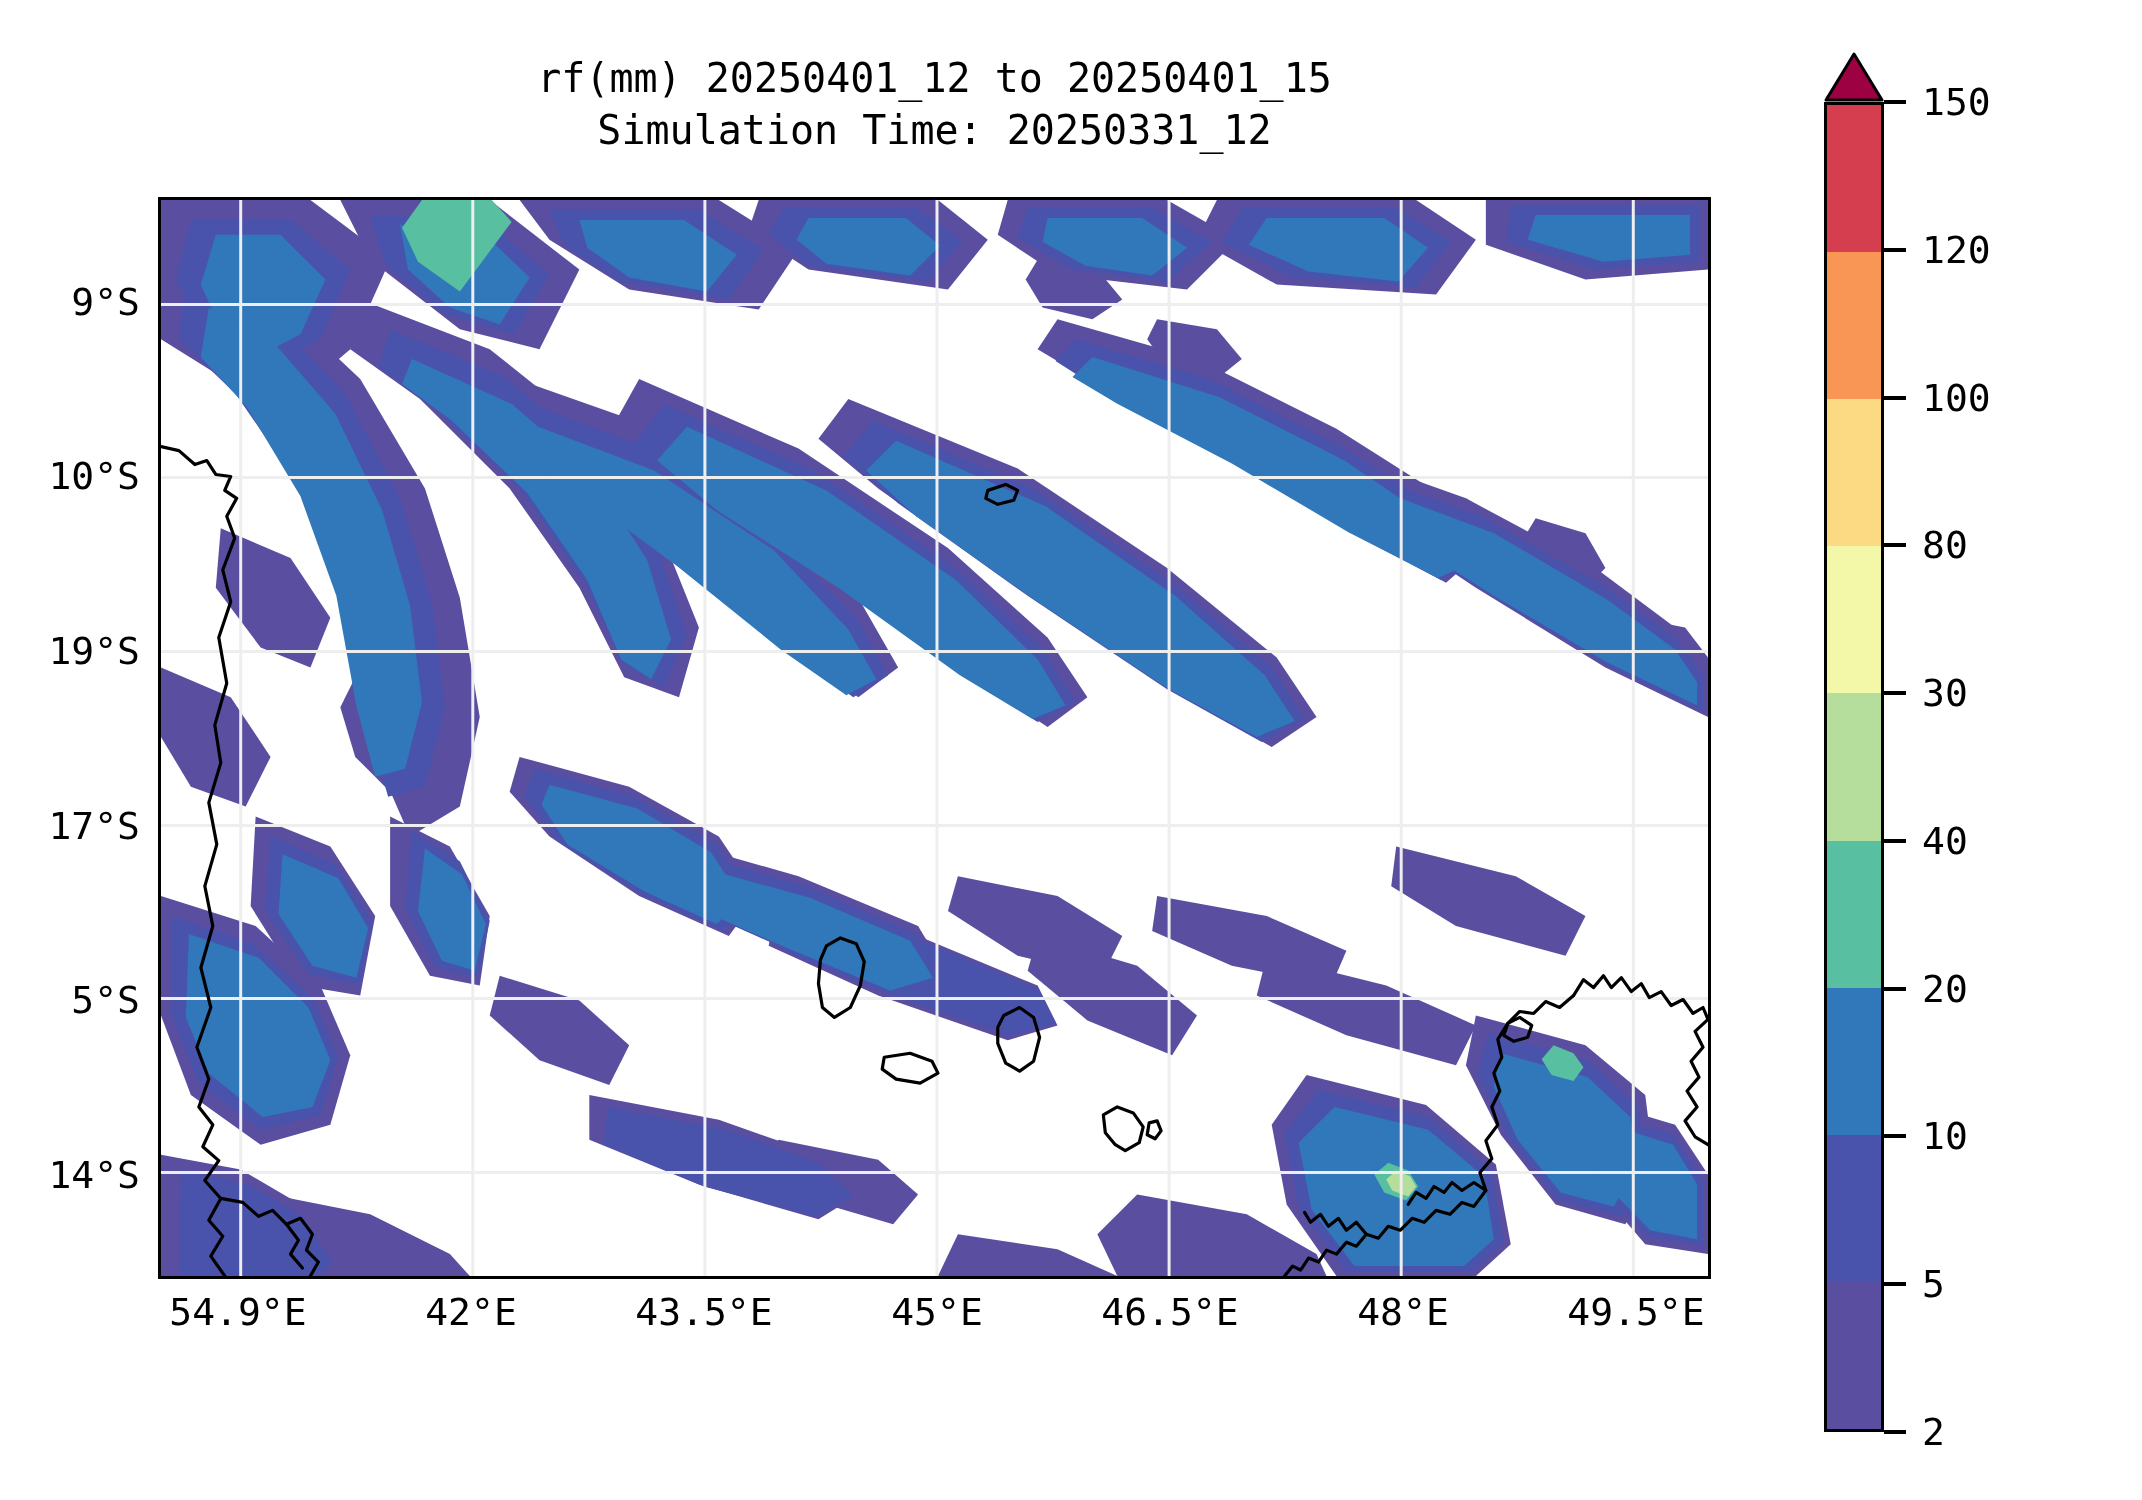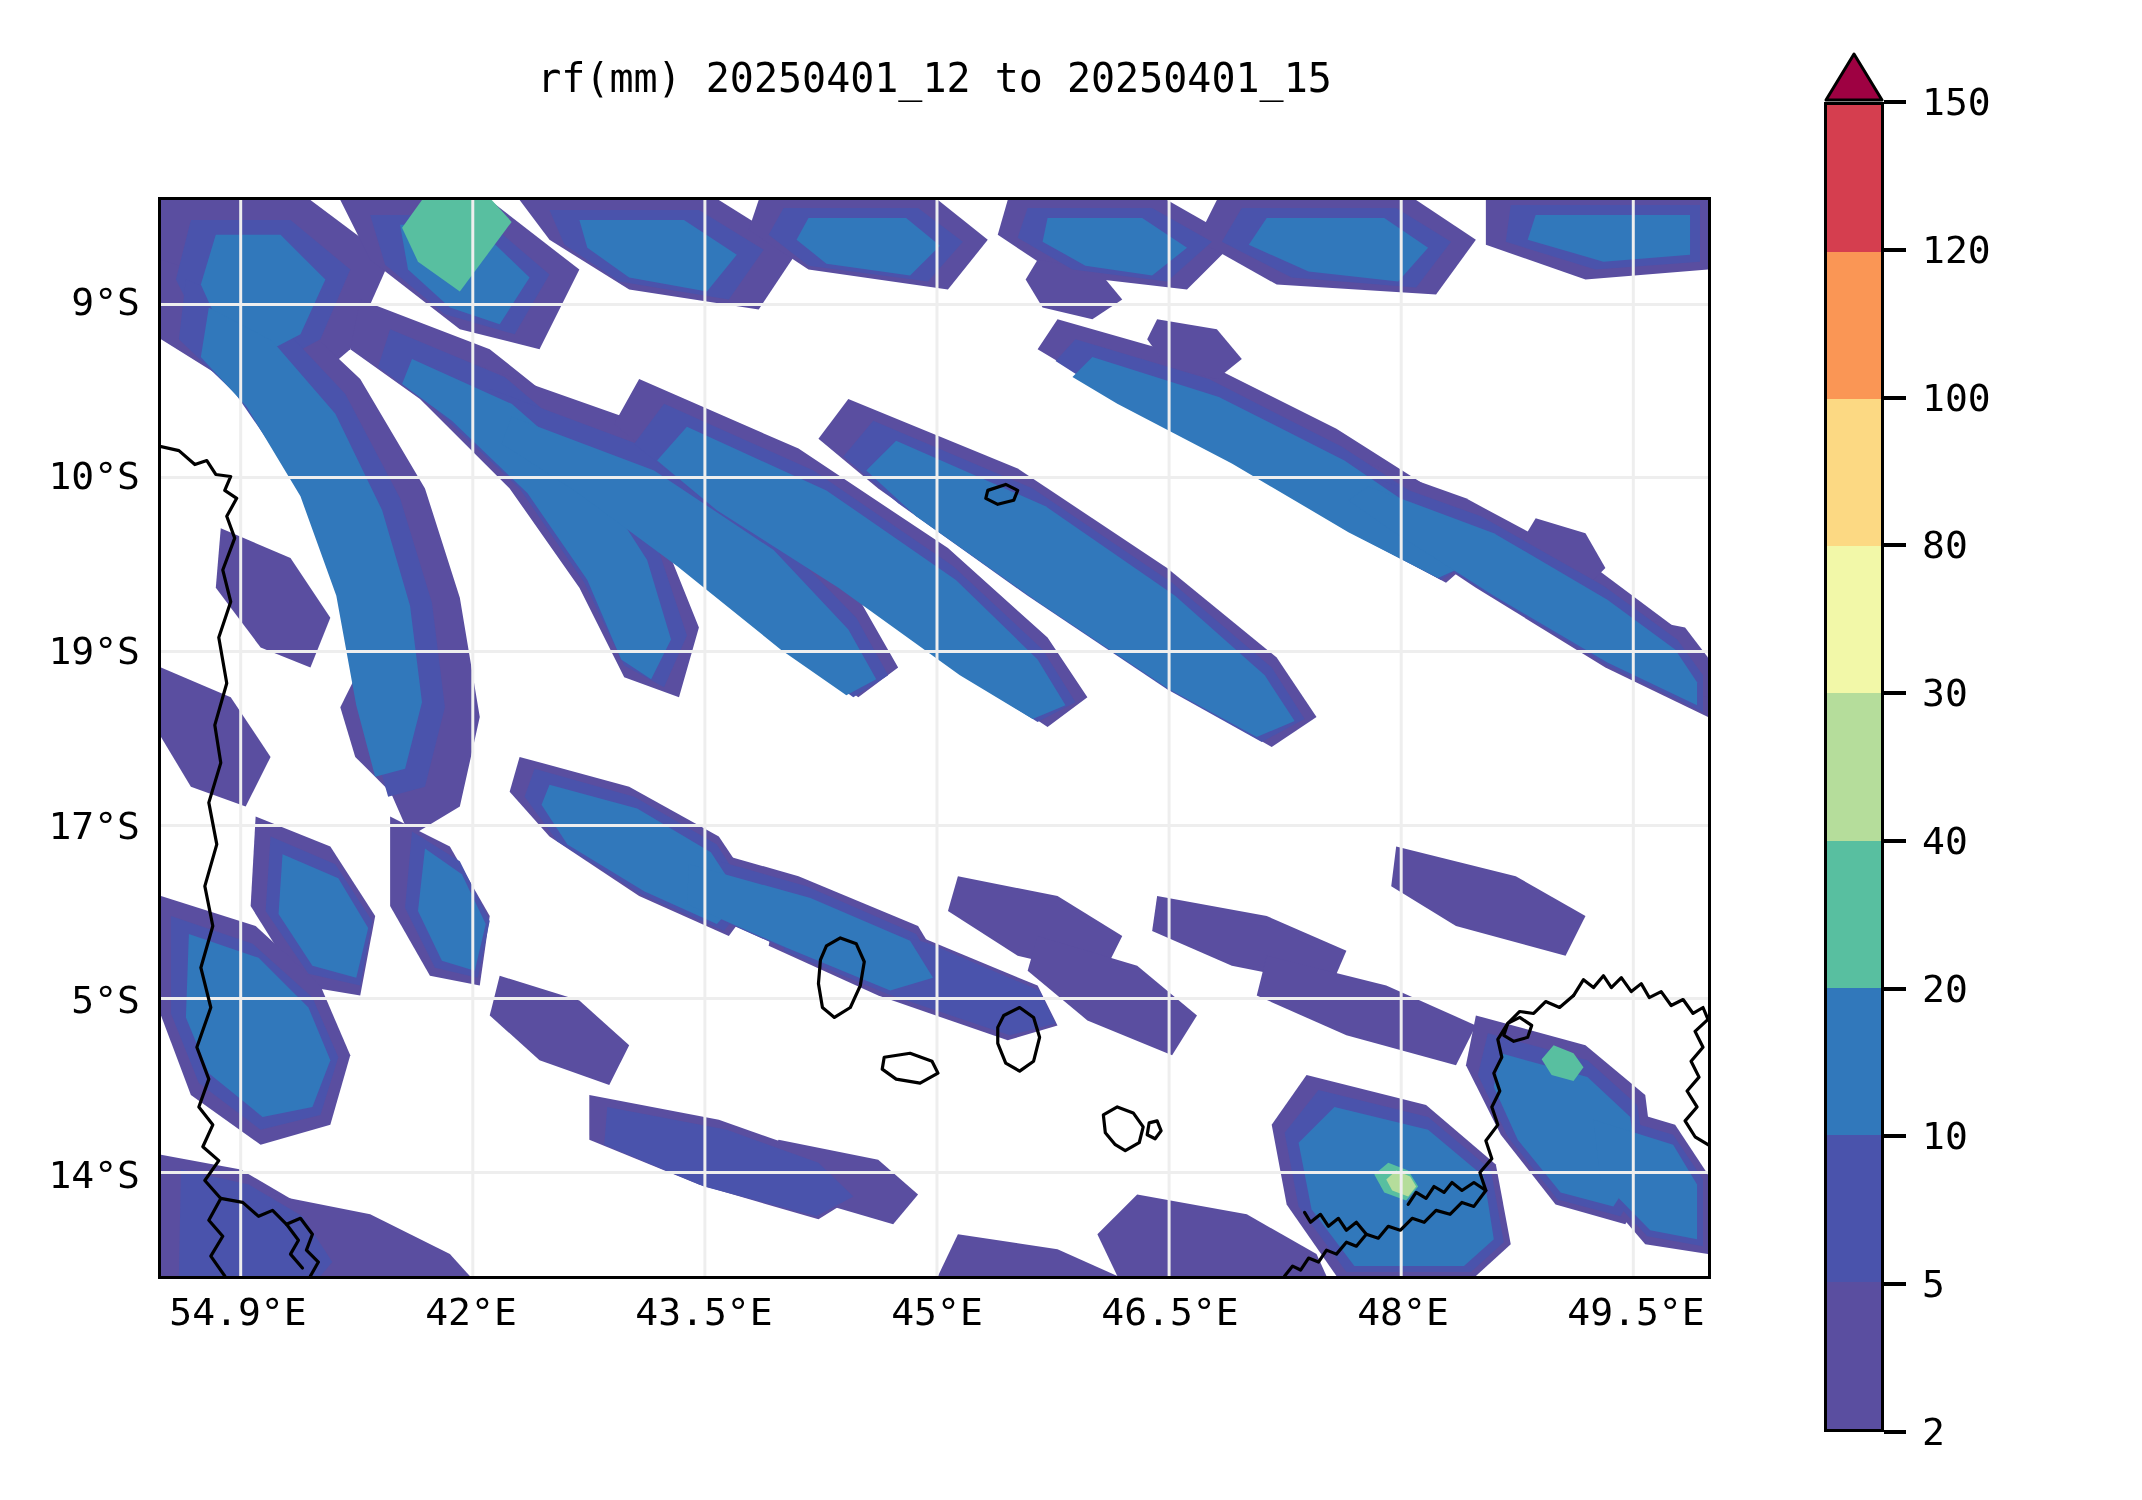--- a/index.html
+++ b/index.html
@@ -40,20 +40,21 @@
   .cb-tick .ticklabel{position:absolute;left:38px;top:50%;transform:translateY(-50%);
                       font-size:38px;color:#000;white-space:pre;}
 </style>
 </head>
 <body>
 
 <div id="figure">
 
   <div id="title-block">
     <div id="title-line1">rf(mm) 20250401_12 to 20250401_15</div>
+    <div id="title-line2">Simulation Time: 20250331_12</div>
   </div>
 
   <div id="axes">
     <svg id="plot-canvas" viewBox="0 0 1553 1082" preserveAspectRatio="none">
       <defs>
         <clipPath id="axclip">
             <rect x="0" y="0" width="1553" height="1082"></rect>
           </clipPath>
       </defs>
 

